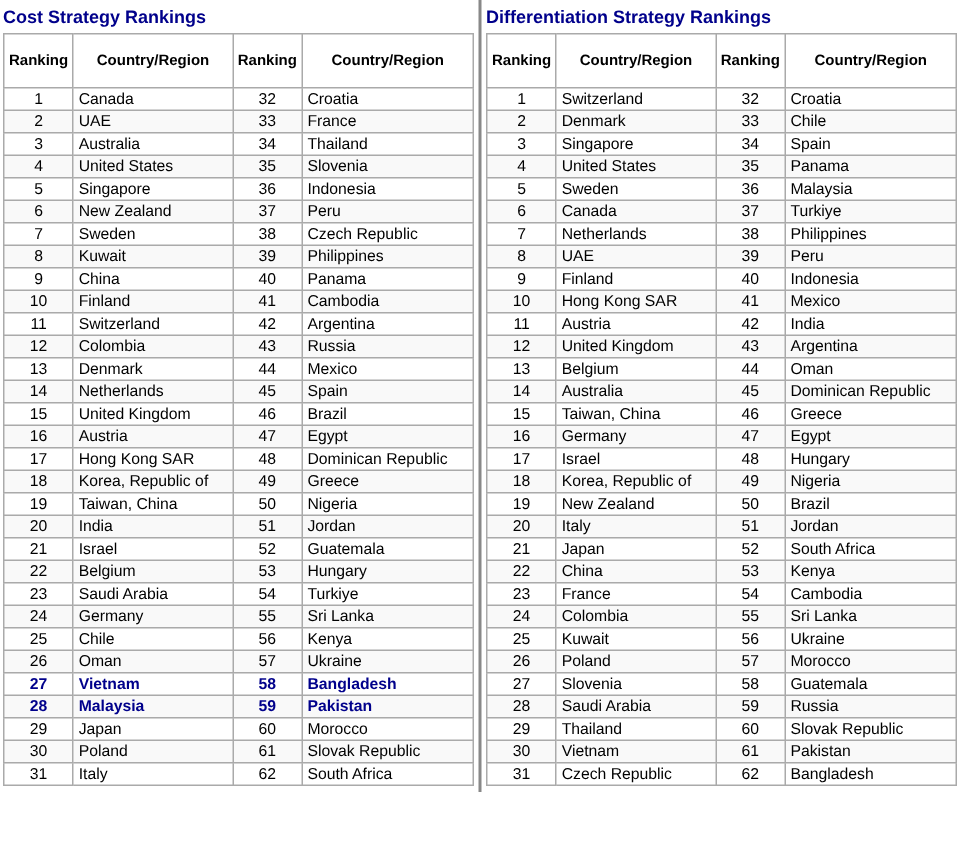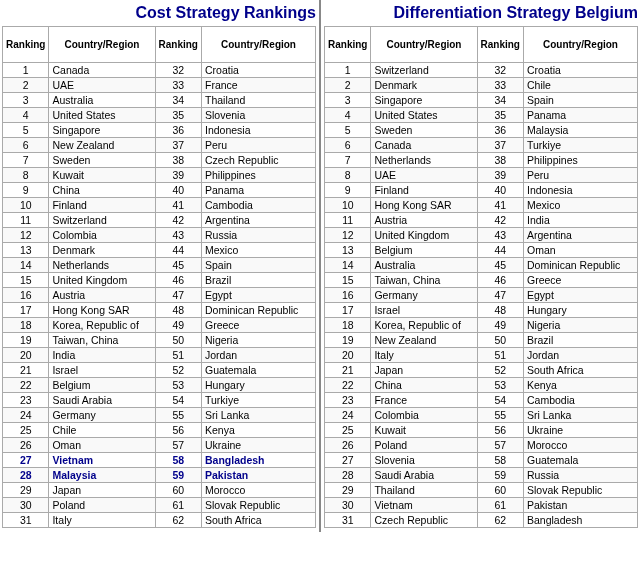--- a/index.html
+++ b/index.html
@@ -11,23 +11,23 @@
     }
     .wrapper {
       display: flex;
       width: 640px;
     }
     .section {
       flex: 1;
       padding: 4px 2px;
     }
     .section-title {
-      text-align: right;
+      text-align: left;
       color: #00008B;
-      font-size: 16px;
+      font-size: 12px;
       font-weight: bold;
       margin-bottom: 4px;
     }
     .divider {
       width: 2px;
       background: #888;
       margin: 0 1px;
     }
     table {
       width: 100%;
@@ -263,21 +263,21 @@
             <td>31</td>
             <td>Italy</td>
             <td>62</td>
             <td>South Africa</td>
           </tr>
         </tbody>
     </table>
   </div>
   <div class="divider"></div>
   <div class="section">
-    <div class="section-title">Differentiation Strategy Belgium</div>
+    <div class="section-title">Differentiation Strategy Rankings</div>
     <table>
       <thead>
         <tr>
           <th>Ranking</th>
           <th>Country/Region</th>
           <th>Ranking</th>
           <th>Country/Region</th>
         </tr>
       </thead>
       <tbody id="right-tbody">

